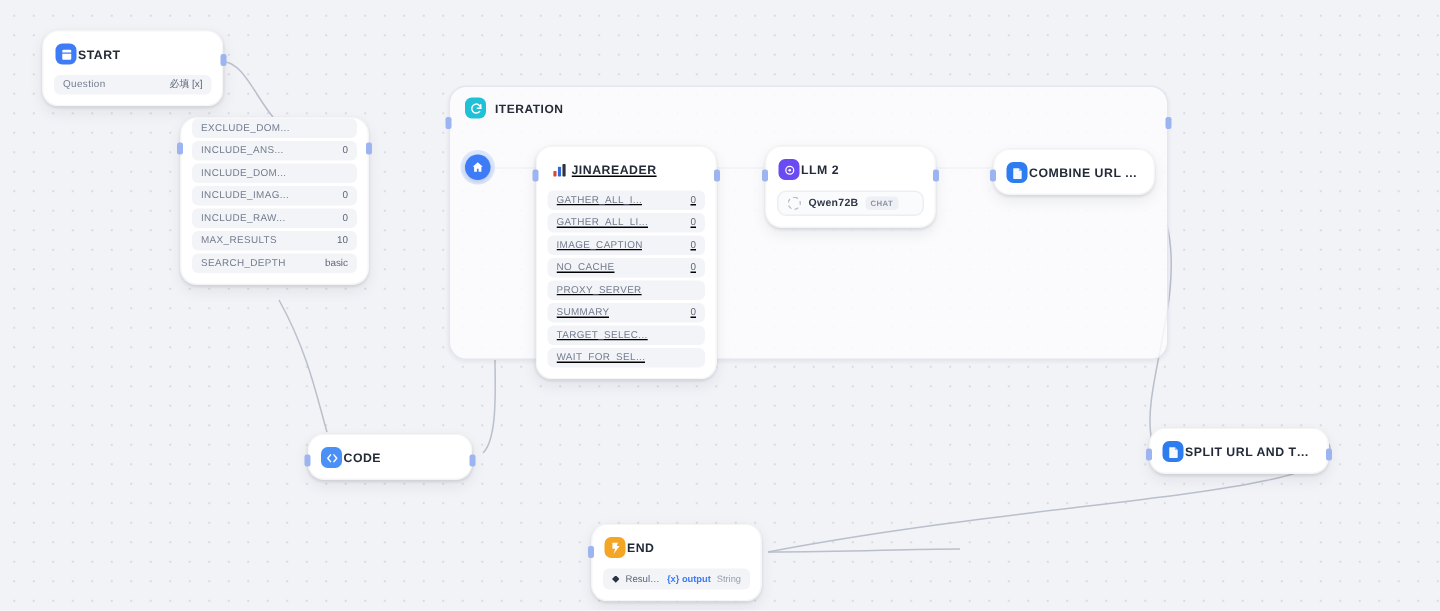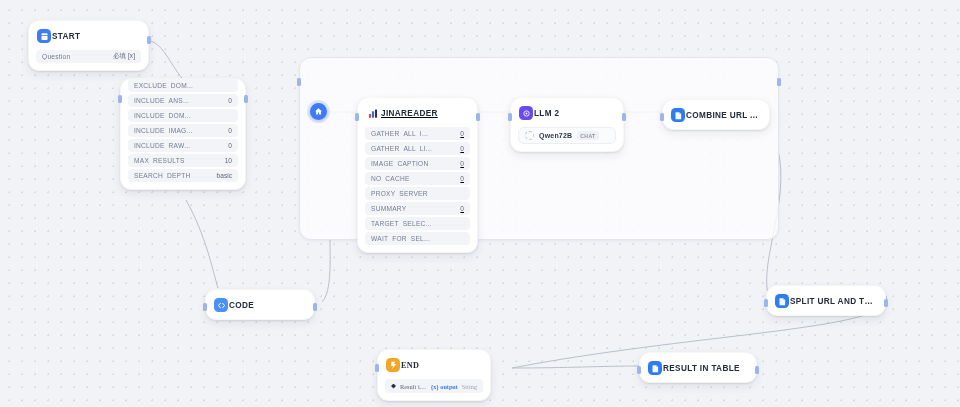--- a/index.html
+++ b/index.html
@@ -144,20 +144,29 @@
 
       <path d="M330,112 L358,112"></path>
 
       <path d="M478,112 L509,112"></path>
 
       <path d="M624,112 L661,112"></path>
     </g>
   </svg>
 
   <div id="iteration-container" style="left:299px; top:57px; width:480px; height:183px;">
+    <div id="iteration-head">
+      <span class="ic ic-iter">
+        <svg width="9" height="9" viewBox="0 0 24 24" fill="none" stroke="#fff" stroke-width="2.6" stroke-linecap="round" stroke-linejoin="round">
+          <path d="M20 11A8 8 0 1 0 18 17"></path>
+            <path d="M20 5v6h-6"></path>
+        </svg>
+      </span>
+      <span class="node-title">ITERATION</span>
+    </div>
     <span class="port l port-head" style="top:20px;"></span>
     <span class="port r port-head" style="top:20px;"></span>
   </div>
 
   <div class="circle-node" style="left:310px; top:103px;">
     <svg width="9" height="9" viewBox="0 0 24 24" fill="#fff">
       <path d="M12 3 3 11h2.5v9h5v-5.5h3V20h5v-9H21z"></path>
     </svg>
   </div>
 
@@ -316,47 +325,34 @@
           <path d="M5 3h9l5 5v13a1 1 0 0 1-1 1H5a1 1 0 0 1-1-1V4a1 1 0 0 1 1-1z" opacity=".95"></path>
           <path d="M14 3v5h5" fill="#8fb9f8"></path>
         </svg>
       </span>
       <span class="node-title">SPLIT URL AND TEXT SU...</span>
     </div>
     <span class="port l" style="top:13px; margin-top:0;"></span>
     <span class="port r" style="top:13px; margin-top:0;"></span>
   </div>
 
-  <div class="node" style="left:377px; top:349px; width:114px;font-family:Liberation Serif, serif;">
+  <div class="node" style="left:394px; top:349px; width:114px;">
     <div class="node-head">
       <span class="ic ic-end">
         <svg width="9" height="9" viewBox="0 0 24 24" fill="#fff">
           <path d="M6 2h10l-2.5 6H19l-11 14 3-9H6z"></path>
         </svg>
       </span>
       <span class="node-title">END</span>
     </div>
     <div class="node-body">
       <div class="out-row">
         <span class="diamond"></span>
         <span class="out-label">Result in Ta...</span>
         <span class="var-chip">{x} output</span>
         <span class="out-type">String</span>
       </div>
     </div>
     <span class="port l" style="top:14px; margin-top:0;"></span>
   </div>
 
-  <div class="node" style="left:639px; top:352px; width:118px;">
-    <div class="node-head">
-      <span class="ic ic-blue">
-        <svg width="9" height="9" viewBox="0 0 24 24" fill="#fff">
-          <path d="M5 3h9l5 5v13a1 1 0 0 1-1 1H5a1 1 0 0 1-1-1V4a1 1 0 0 1 1-1z" opacity=".95"></path>
-          <path d="M14 3v5h5" fill="#8fb9f8"></path>
-        </svg>
-      </span>
-      <span class="node-title">RESULT IN TABLE</span>
-    </div>
-    <span class="port l" style="top:13px; margin-top:0;"></span>
-    <span class="port r" style="top:13px; margin-top:0;"></span>
-  </div>
 
 </div>
 
 </body></html>

